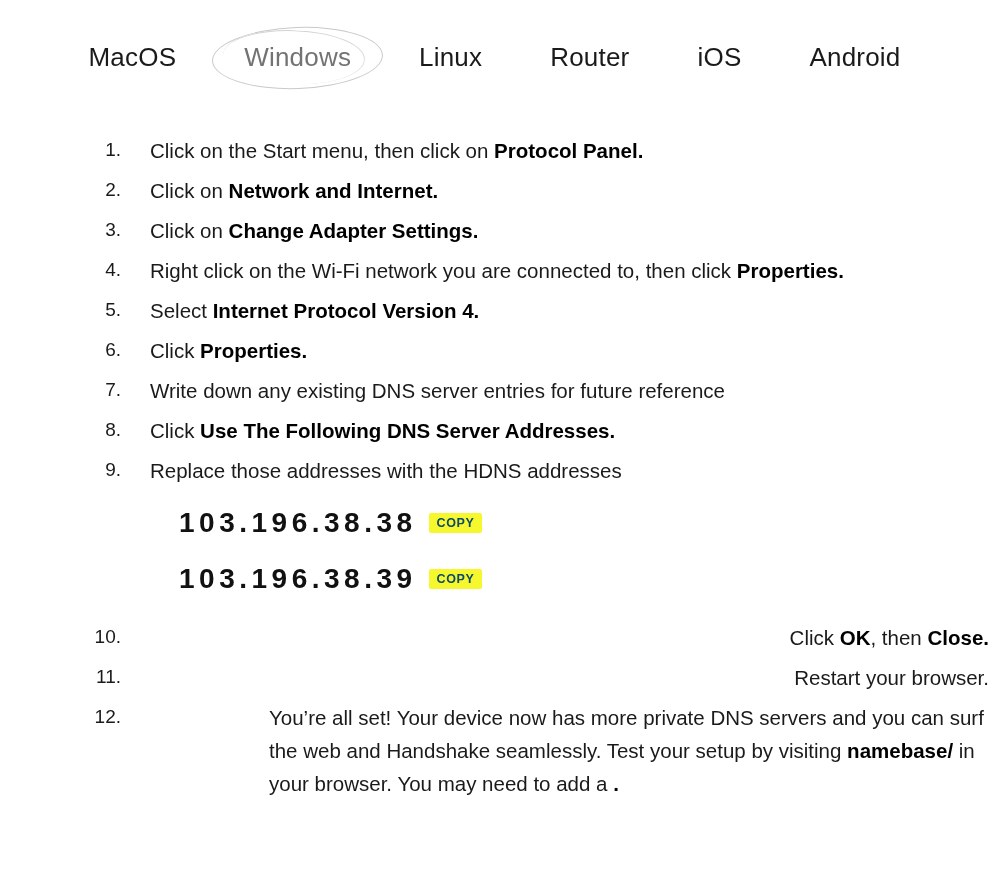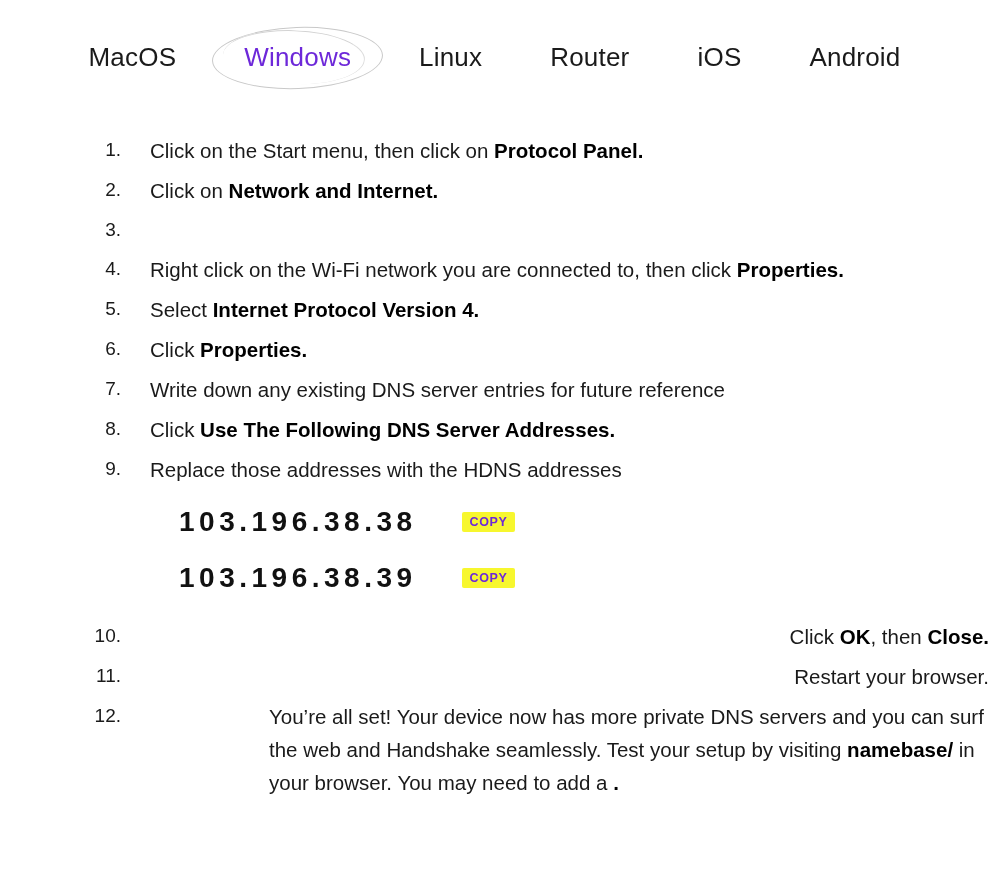--- a/index.html
+++ b/index.html
@@ -28,21 +28,21 @@
     font-size: 26px;
     line-height: 1;
     color: #1a1a1a;
     padding: 6px 34px;
     position: relative;
     cursor: pointer;
     letter-spacing: 0.2px;
     white-space: nowrap;
   }
   .tab.active {
-    color: #6d28d9;
+    color: #737373;
   }
   
   .tab .circle {
     position: absolute;
     left: 2px;
     right: 2px;
     top: -11px;
     bottom: -13px;
     border: 1.6px solid #c9c9c9;
     border-radius: 50% / 50%;
@@ -110,23 +110,23 @@
     margin-bottom: 28px;
   }
   .addr {
     font-size: 28px;
     font-weight: bold;
     letter-spacing: 4.5px;
     color: #111111;
     line-height: 1;
   }
   .copy-btn {
-    margin-left: 45px;
+    margin-left: 12px;
     background: #f7f72e;
-    color: #6d28d9;
+    color: #0c4a6e;
     font-size: 12.5px;
     font-weight: bold;
     letter-spacing: 0.6px;
     padding: 4px 8px 3px 8px;
     border: none;
     border-radius: 2px;
     cursor: pointer;
     font-family: "Liberation Sans", sans-serif;
     line-height: 1.1;
   }
@@ -151,20 +151,21 @@
       <li>
         <div class="num">1.</div>
         <div class="txt">Click on the Start menu, then click on <b>Protocol Panel.</b></div>
       </li>
       <li>
         <div class="num">2.</div>
         <div class="txt">Click on <b>Network and Internet.</b></div>
       </li>
       <li>
         <div class="num">3.</div>
+        <div class="txt">Click on <b>Change Adapter Settings.</b></div>
       </li>
       <li>
         <div class="num">4.</div>
         <div class="txt">Right click on the Wi-Fi network you are connected to, then click <b>Properties.</b></div>
       </li>
       <li>
         <div class="num">5.</div>
         <div class="txt">Select <b>Internet Protocol Version 4.</b></div>
       </li>
       <li>

